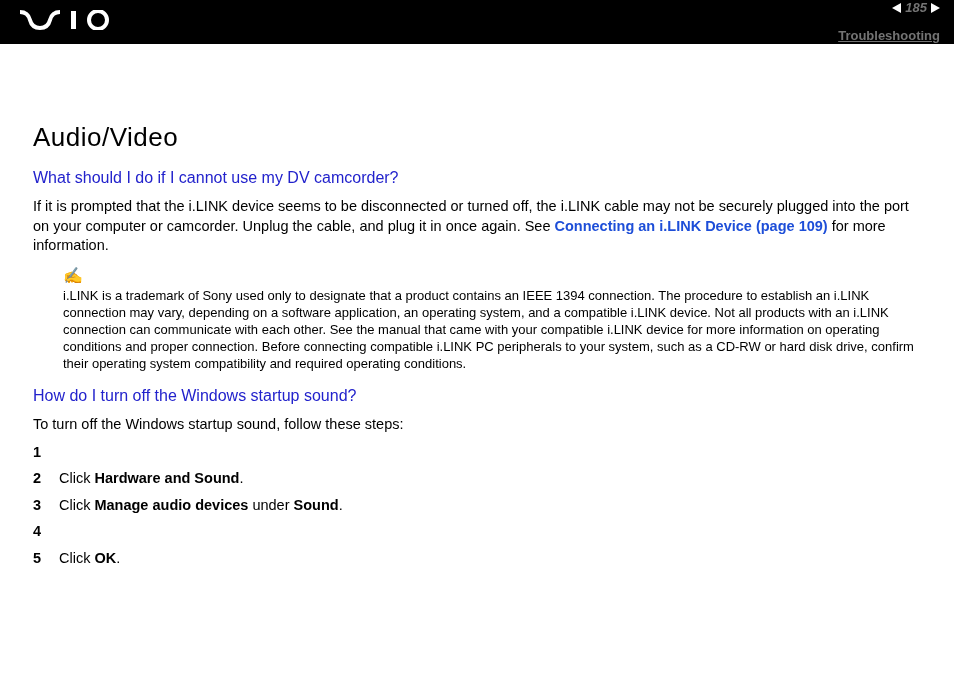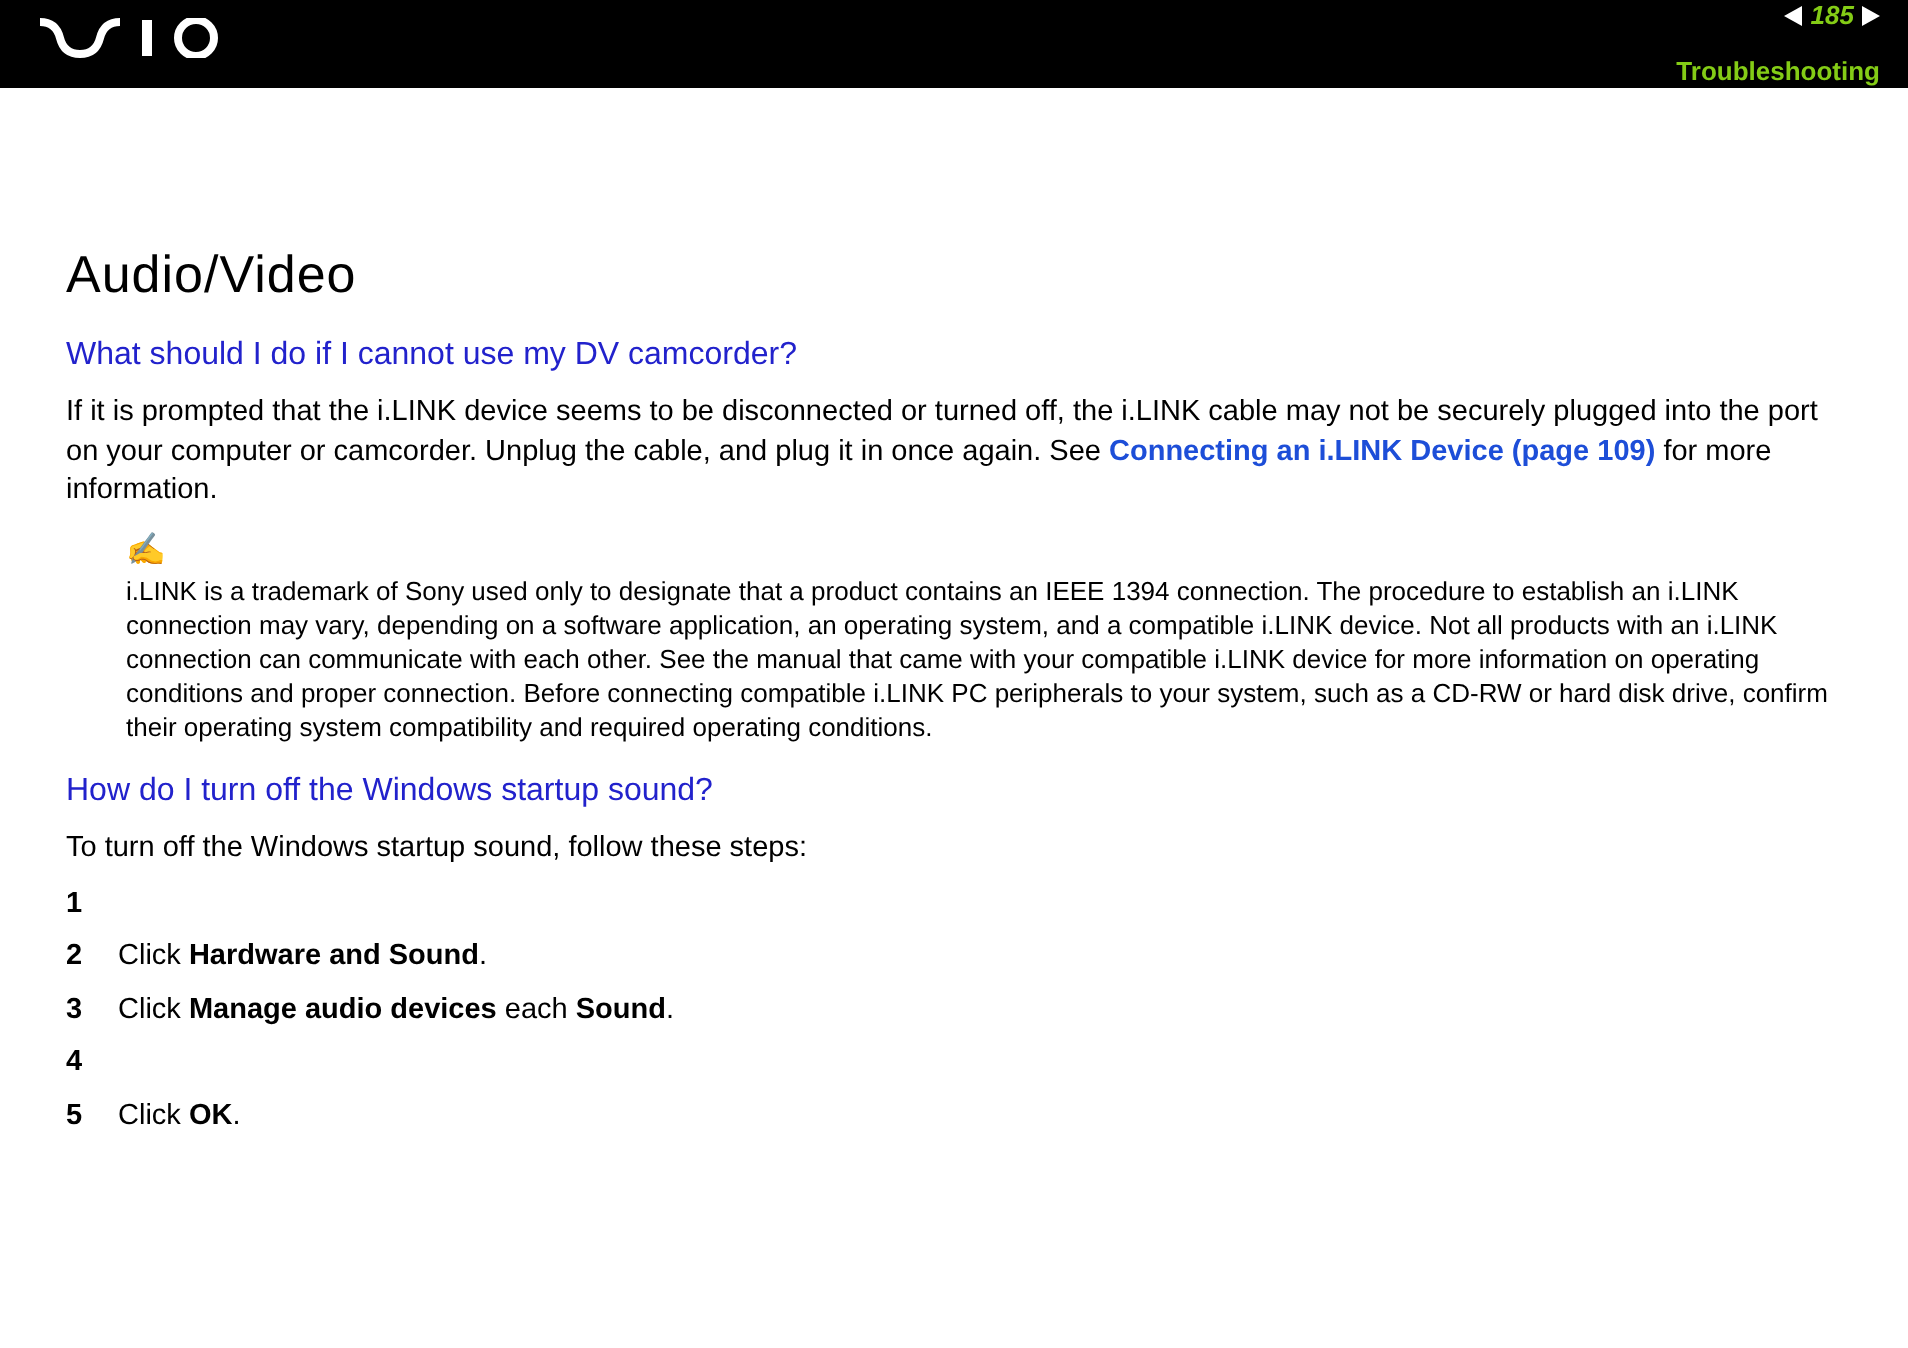--- a/index.html
+++ b/index.html
@@ -22,21 +22,21 @@
   }
   .logo {
     color: #fff;
     font-size: 24px;
     font-weight: bold;
     letter-spacing: 4px;
   }
   .logo svg { fill: #fff; }
   .header-right {
     text-align: right;
-    color: #84cc16;
+    color: #737373;
     line-height: 1.1;
   }
   .page-nav {
     display: flex;
     align-items: center;
     justify-content: flex-end;
     font-weight: bold;
     font-style: italic;
     font-size: 13px;
     gap: 4px;
@@ -45,20 +45,21 @@
     width: 0; height: 0;
     border-top: 5px solid transparent;
     border-bottom: 5px solid transparent;
   }
   .tri-left { border-right: 9px solid #fff; }
   .tri-right { border-left: 9px solid #fff; }
   .header-section {
     font-weight: bold;
     font-size: 13px;
     margin-top: 14px;
+    text-decoration: underline;
   }
   .content {
     padding: 34px 36px 0 33px;
     margin-top: 44px;
   }
   h1 {
     font-size: 26px;
     font-weight: normal;
     letter-spacing: 0.5px;
     margin-bottom: 16px;
@@ -144,21 +145,21 @@
   <ol class="ol">
     <li>
       <span class="step-num">1</span>
     </li>
     <li>
       <span class="step-num">2</span>
       <span><span>Click </span><span class="b">Hardware and Sound</span><span>.</span></span>
     </li>
     <li>
       <span class="step-num">3</span>
-      <span><span>Click </span><span class="b">Manage audio devices</span><span> each </span><span class="b">Sound</span><span>.</span></span>
+      <span><span>Click </span><span class="b">Manage audio devices</span><span> under </span><span class="b">Sound</span><span>.</span></span>
     </li>
     <li>
       <span class="step-num">4</span>
     </li>
     <li>
       <span class="step-num">5</span>
       <span><span>Click </span><span class="b">OK</span><span>.</span></span>
     </li>
   </ol>
 </div>

